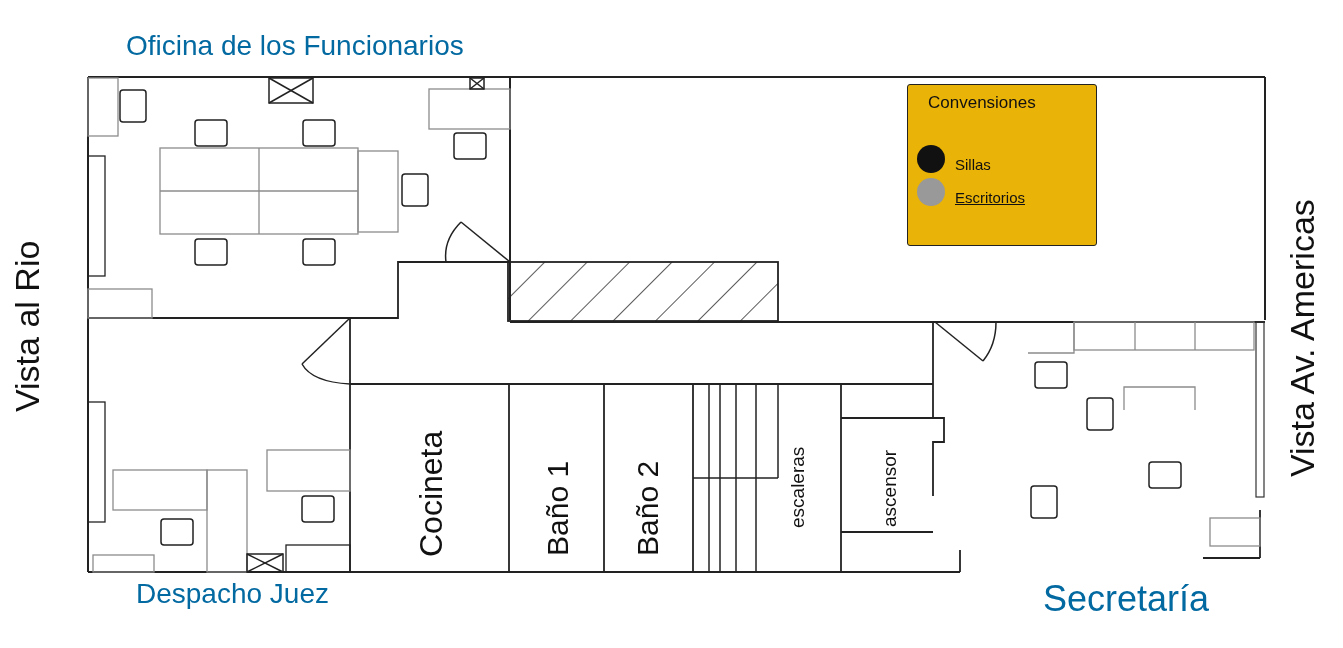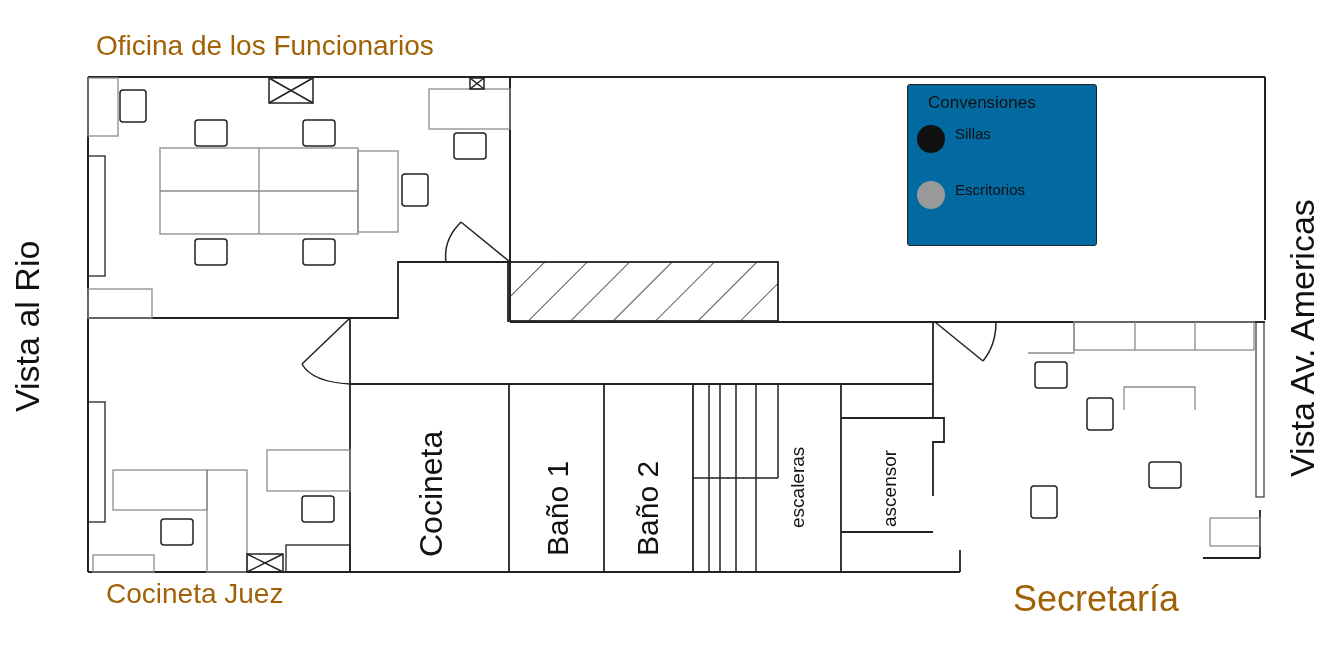--- a/index.html
+++ b/index.html
@@ -1,29 +1,29 @@
 <!DOCTYPE html>
 <html><head>
   <meta charset="utf-8">
   <style>
     html, body { margin: 0; padding: 0; background: #ffffff; }
     body { width: 1343px; height: 648px; position: relative; overflow: hidden;
            font-family: "Liberation Sans", "DejaVu Sans", sans-serif; color: #111; }
-    .label { position: absolute; white-space: nowrap; color: #a16207; }
+    .label { position: absolute; white-space: nowrap; color: #0369a1; margin-left: 30px; }
     .title-top { left: 96px; top: 30px; font-size: 28px; }
     .label-bottom-left { left: 106px; top: 578px; font-size: 28px; }
     .label-bottom-right { left: 1013px; top: 578px; font-size: 36px; }
     .vert { position: absolute; white-space: nowrap; transform-origin: 0 0; transform: rotate(-90deg); }
     .vista-rio { left: 8px; top: 412px; font-size: 34px; }
     .vista-am { left: 1283px; top: 477px; font-size: 34px; }
     .room-label { position: absolute; white-space: nowrap; transform-origin: 0 0; transform: rotate(-90deg); color: #111; }
     .legend { position: absolute; left: 907px; top: 84px; width: 190px; height: 162px;
-              border: 1.5px solid #222; border-radius: 3px; background: #0369a1; box-sizing: border-box; }
+              border: 1.5px solid #222; border-radius: 3px; background: #eab308; box-sizing: border-box; }
     .legend-title { position: absolute; left: 20px; top: 8px; font-size: 17px; }
-    .legend-item { position: absolute; left: 9px; display: flex; align-items: flex-start; }
+    .legend-item { position: absolute; left: 9px; display: flex; align-items: flex-end; margin-top: 20px; }
     .legend-dot { width: 28px; height: 28px; border-radius: 50%; margin-right: 10px; }
     .legend-text { font-size: 15px; }
     svg.plan { position: absolute; left: 0; top: 0; }
   </style>
 </head>
 <body>
 
 <svg class="plan" width="1343" height="648" viewBox="0 0 1343 648">
   <defs>
     <pattern id="hatch" patternUnits="userSpaceOnUse" width="30" height="30" patternTransform="rotate(45)">
@@ -134,34 +134,34 @@
     <rect x="470" y="78" width="14" height="11"></rect>
     <line x1="470" y1="78" x2="484" y2="89"></line>
       <line x1="484" y1="78" x2="470" y2="89"></line>
     <rect x="247" y="554" width="36" height="18"></rect>
     <line x1="247" y1="554" x2="283" y2="572"></line>
       <line x1="283" y1="554" x2="247" y2="572"></line>
   </g>
 </svg>
 
 <div class="label title-top">Oficina de los Funcionarios</div>
-<div class="label label-bottom-left">Cocineta Juez</div>
+<div class="label label-bottom-left">Despacho Juez</div>
 <div class="label label-bottom-right">Secretaría</div>
 <div class="vert vista-rio">Vista al Rio</div>
 <div class="vert vista-am">Vista Av. Americas</div>
 
 <div class="room-label" style="left:413px; top:557px; font-size:32px;">Cocineta</div>
 <div class="room-label" style="left:541px; top:556px; font-size:30px;">Baño 1</div>
 <div class="room-label" style="left:631px; top:556px; font-size:30px;">Baño 2</div>
 <div class="room-label" style="left:787px; top:528px; font-size:19px;">escaleras</div>
 <div class="room-label" style="left:879px; top:527px; font-size:19px;">ascensor</div>
 
 <div class="legend">
   <div class="legend-title">Convensiones</div>
   <div class="legend-item" style="top:40px;">
     <span class="legend-dot" style="background:#111111;"></span>
     <span class="legend-text">Sillas</span>
   </div>
-  <div class="legend-item" style="top:96px;">
+  <div class="legend-item" style="top:73px;text-decoration:underline;">
     <span class="legend-dot" style="background:#999999;"></span>
     <span class="legend-text">Escritorios</span>
   </div>
 </div>
 
 </body></html>

